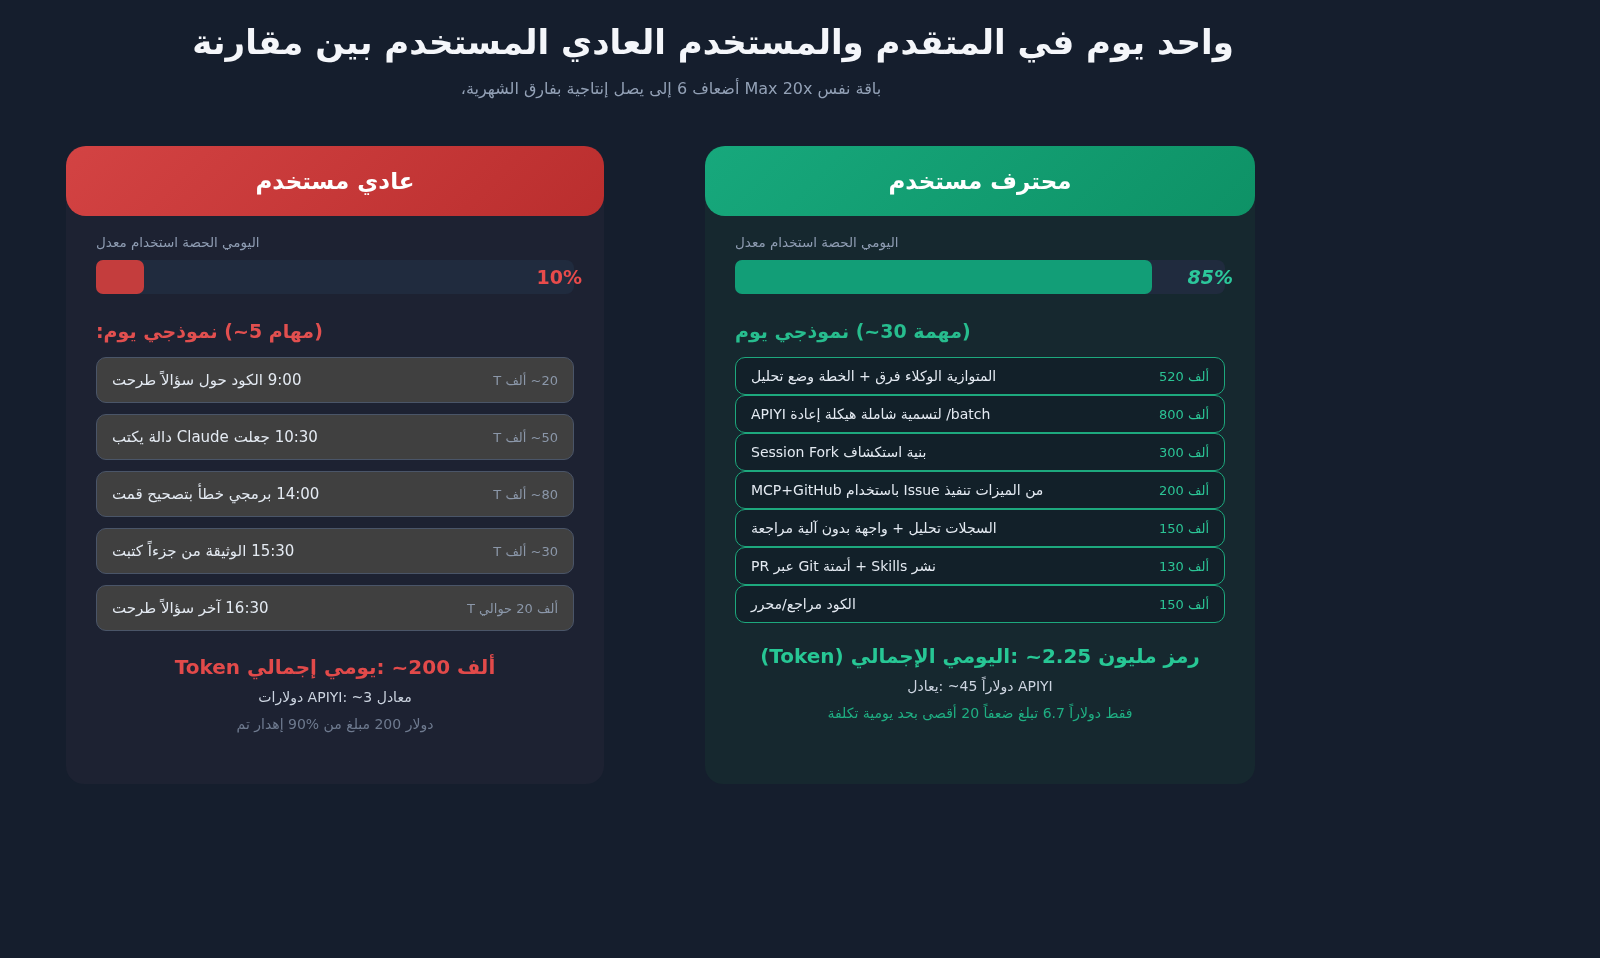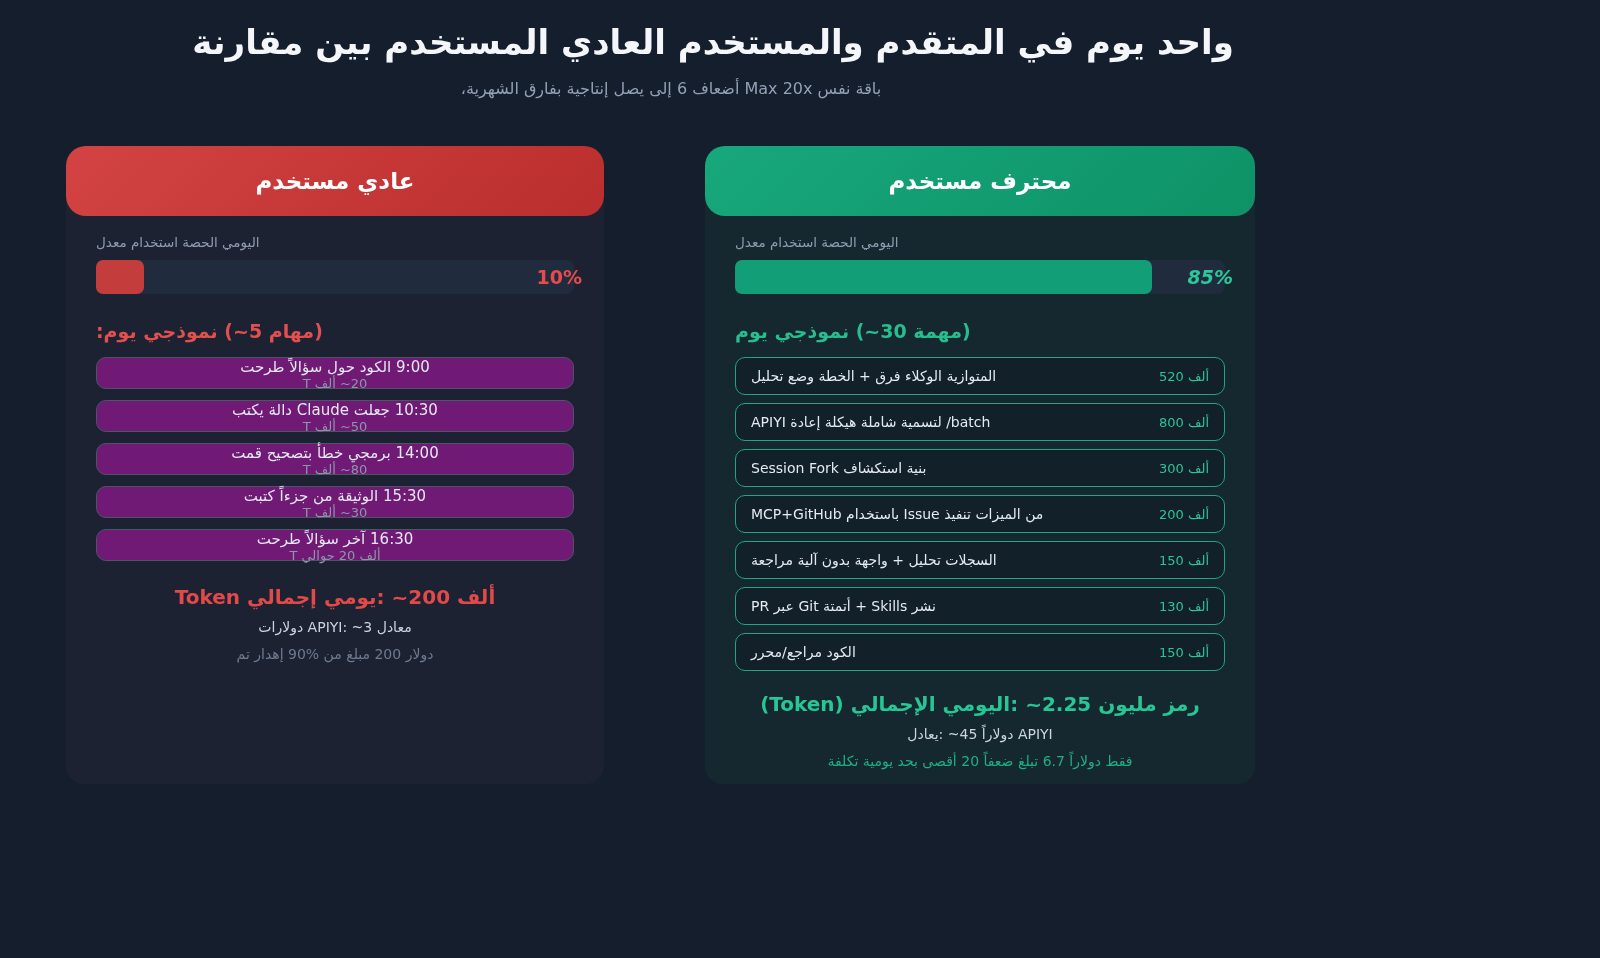--- a/index.html
+++ b/index.html
@@ -35,24 +35,24 @@
     font-size:19px;font-weight:700;}
   .card.left .bar-pct{color:#e84b4b;}
   .card.right .bar-pct{color:#2cc79b;font-style:italic;}
 
   .section-title{font-size:19px;font-weight:800;margin:0 0 15px 0;text-align:left;}
   .card.left .section-title{color:#e14f4f;}
   .card.right .section-title{color:#27bd8e;}
 
   .tasks{display:flex;flex-direction:column;}
   .card.left .tasks{gap:11px;}
-  .card.right .tasks{gap:8px;}
+  .card.right .tasks{}
   .task-row{display:flex;justify-content:space-between;align-items:center;
     padding:0 15px;border-radius:10px;box-sizing:border-box;}
-  .card.left .task-row{height:32px;background:#701a75;border:1px solid #4a5568;flex-direction:column;}
+  .card.left .task-row{height:46px;background:#404040;border:1px solid #4a5568;}
   .card.right .task-row{height:38px;background:#122029;border:1.5px solid #1da87d;}
   .task-desc{color:#e4eaf2;}
   .card.left .task-desc{font-size:15px;}
   .card.right .task-desc{font-size:14px;}
   .task-tokens{white-space:nowrap;}
   .card.left .task-tokens{font-size:13px;color:#8b97a9;}
   .card.right .task-tokens{font-size:13px;color:#2bc495;}
 
   .summary{text-align:center;}
   .card.left .summary{margin-top:24px;}

